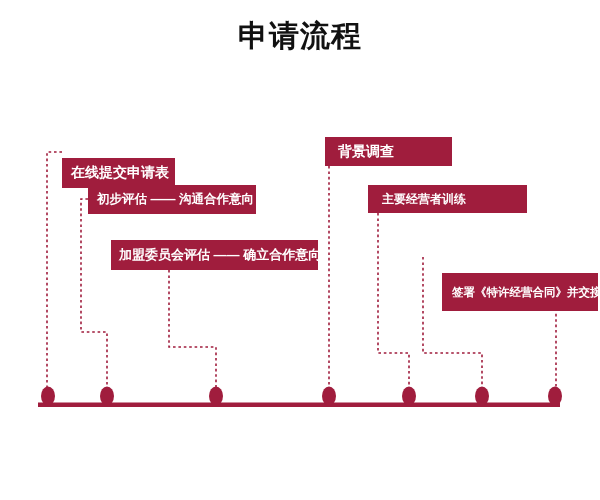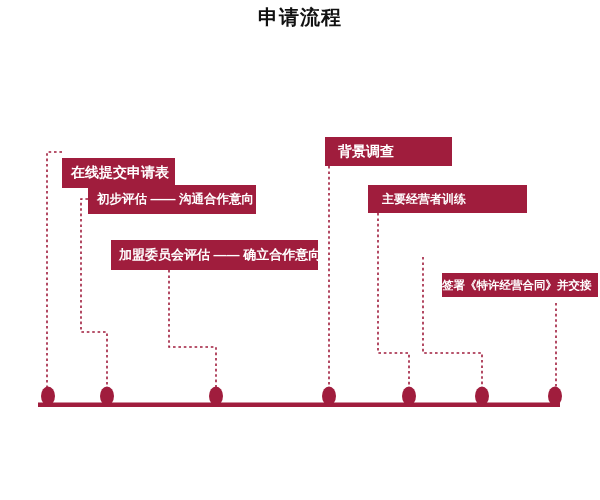--- a/index.html
+++ b/index.html
@@ -5,22 +5,22 @@
   :root { --accent: #A01D3D; --title-color: #111111; }
   html, body { margin: 0; padding: 0; background: #ffffff; }
   body {
     width: 600px; height: 500px;
     font-family: "Liberation Sans", "DejaVu Sans", sans-serif;
     position: relative; overflow: hidden;
   }
   .stage { position: absolute; left: 0; top: 0; width: 600px; height: 500px; }
   .title {
     position: absolute; left: 0; right: 0; top: 4px;
-    margin: 0; text-align: center;
-    font-size: 20px; font-weight: 700; color: var(--title-color);
+    margin: 12px; text-align: center;
+    font-size: 30px; font-weight: 700; color: var(--title-color);
     letter-spacing: 1px;
   }
   svg.layer { position: absolute; left: 0; top: 0; width: 600px; height: 500px; }
   .connector {
     fill: none;
     stroke: var(--accent);
     stroke-width: 1.6;
     stroke-dasharray: 2.6 2.8;
   }
   .timeline-bar { fill: var(--accent); }
@@ -33,21 +33,21 @@
     display: flex; align-items: center;
     white-space: nowrap;
     box-sizing: border-box;
   }
   #box1 { left: 62px;  top: 138px; width: 113px; height: 30px; font-size: 14px;   padding-left: 9px; margin-top: 20px;  }
   #box2 { left: 88px;  top: 185px; width: 168px; height: 29px; font-size: 12.5px; padding-left: 9px;  }
   #box3 { left: 111px; top: 240px; width: 207px; height: 30px; font-size: 13px;   padding-left: 8px;  }
   #box4 { left: 325px; top: 137px; width: 127px; height: 29px; font-size: 14px;   padding-left: 13px; }
   #box5 { left: 368px; top: 185px; width: 159px; height: 28px; font-size: 12px;   padding-left: 14px; }
   #box6 { left: 399px; top: 229px; width: 134px; height: 28px; font-size: 13.5px; padding-left: 9px;  }
-  #box7 { left: 442px; top: 273px; width: 156px; height: 24px; font-size: 11.5px; padding-left: 0; }
+  #box7 { left: 442px; top: 273px; width: 156px; height: 38px; font-size: 11.5px; padding-left: 10px; }
 </style>
 </head>
 <body>
 
 <div class="stage">
 
   <h1 class="title">申请流程</h1>
 
   <svg class="layer" viewBox="0 0 600 500" aria-hidden="true">
 

